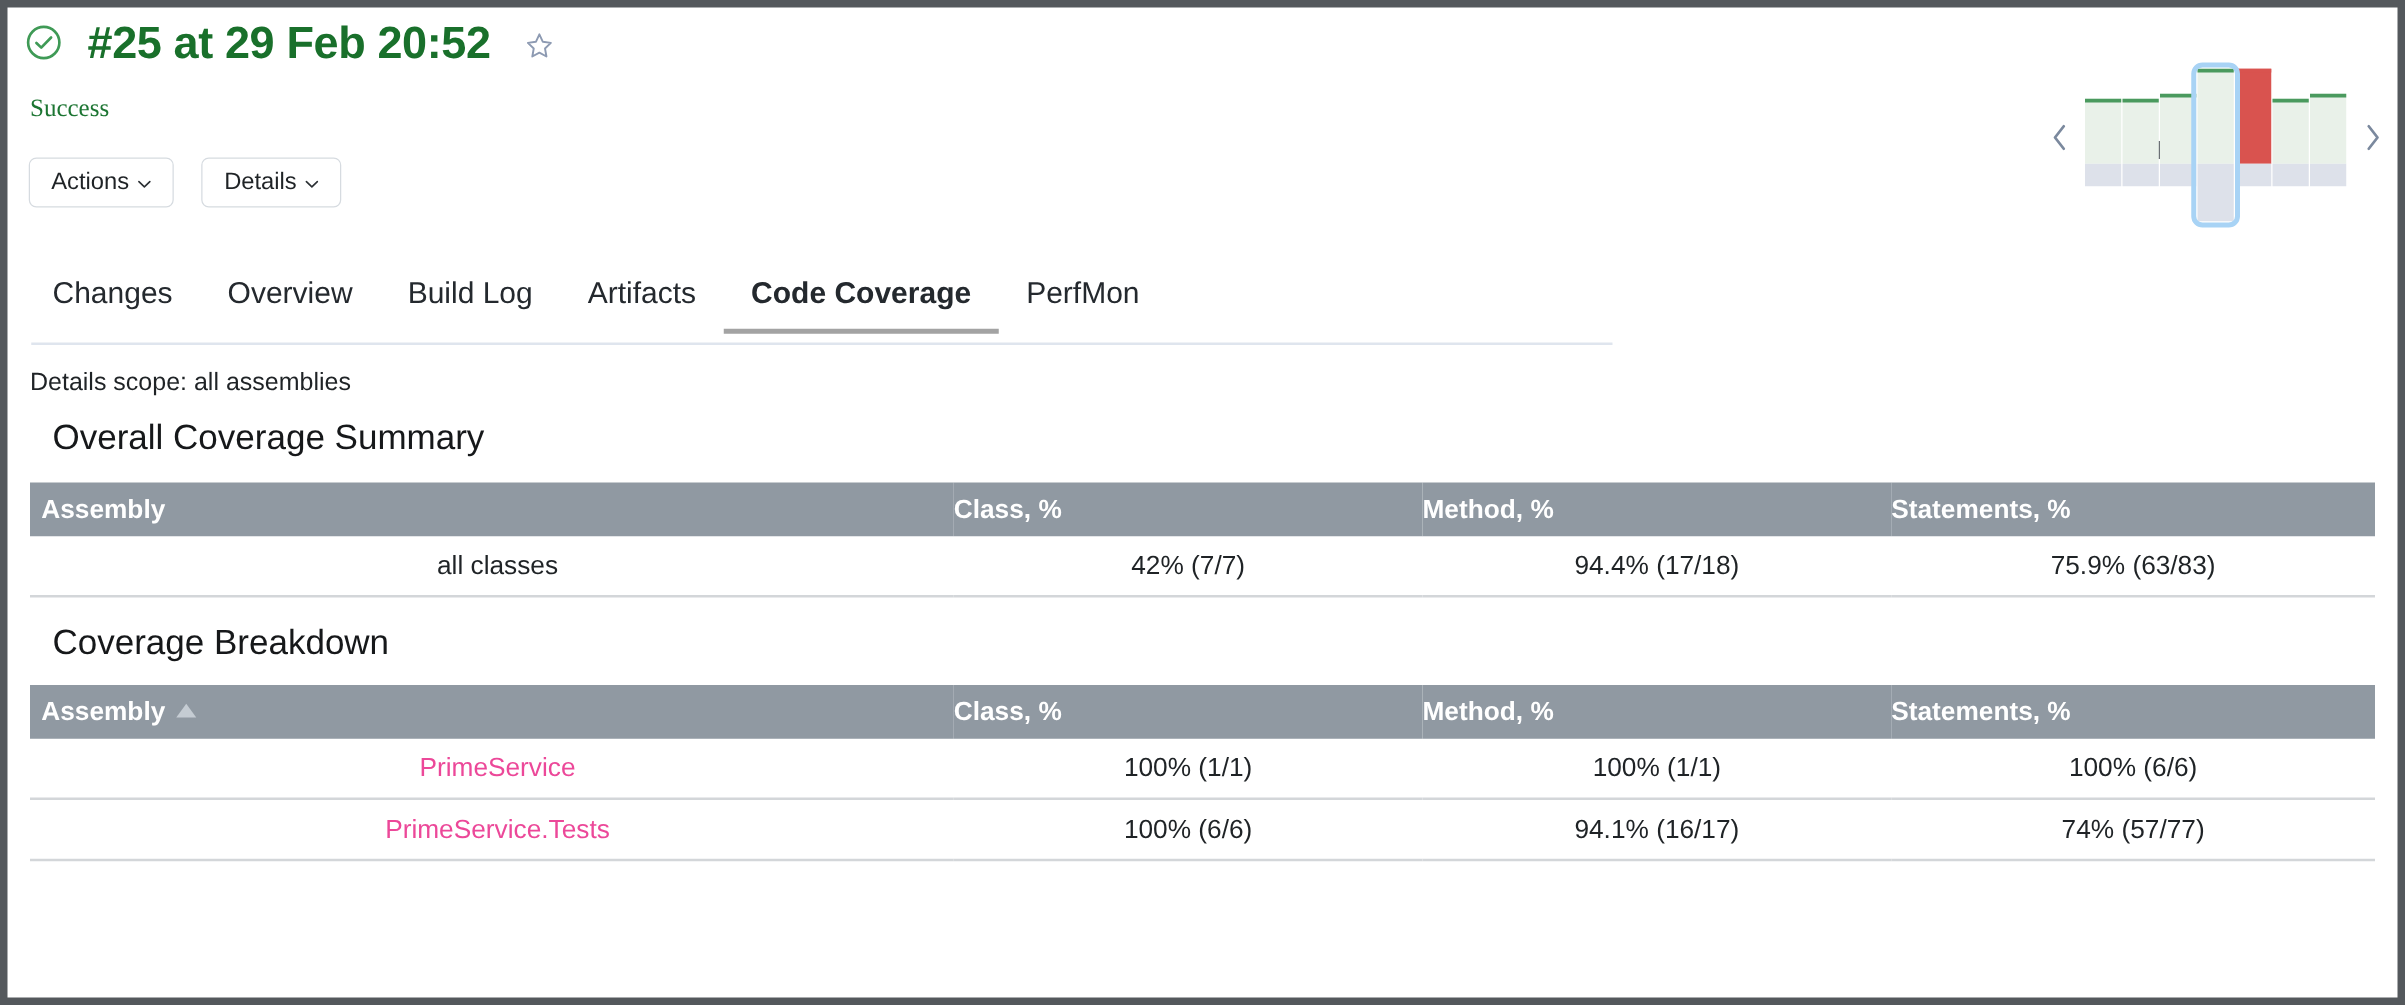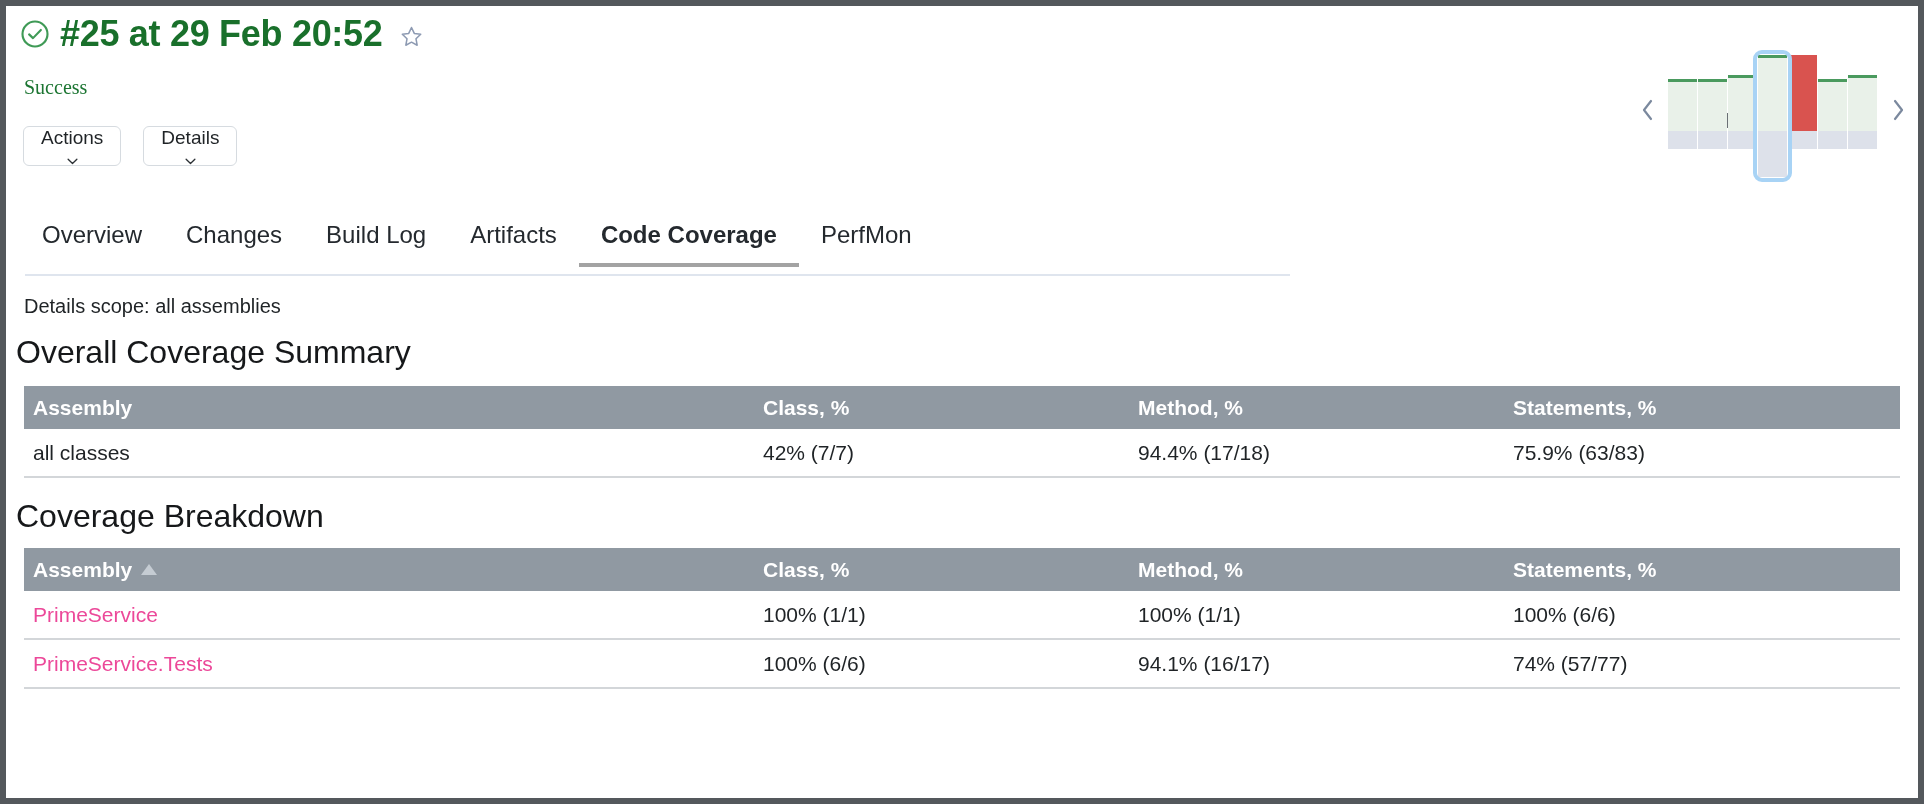--- a/index.html
+++ b/index.html
@@ -30,21 +30,21 @@
     left: 0; top: 0;
     width: 1912px;
     height: 175px;
   }
   .title-row {
     position: absolute;
     left: 14px;
     top: 10px;
     display: flex;
     align-items: center;
-    gap: 10px;
+    gap: 20px;
   }
   .status-check {
     width: 30px;
     height: 30px;
     flex: 0 0 30px;
     display: block;
   }
   .build-title {
     font-size: 36px;
     font-weight: bold;
@@ -84,21 +84,20 @@
     border-radius: 6px;
     background: #ffffff;
     padding: 0 17px;
     display: flex;
     align-items: center;
     gap: 7px;
     font-size: 19px;
     color: #1f2326;
     cursor: pointer;
     font-family: "Liberation Sans", sans-serif;
-    flex-direction: column;
   }
   .chev {
     width: 11px;
     height: 7px;
     display: block;
     margin-top: 2px;
   }
 
   
   .history {
@@ -214,22 +213,22 @@
   }
   .scope-line {
     position: absolute;
     left: 18px;
     top: 16px;
     font-size: 20px;
     color: #1f2326;
   }
   .section-title {
     position: absolute;
-    left: 10px;
-    font-size: 32px;
+    left: 36px;
+    font-size: 28px;
     color: #16181a;
     font-weight: normal;
   }
   #title-overall  { top: 55px; }
   #title-breakdown{ top: 219px; }
 
   table.cov {
     position: absolute;
     left: 18px;
     width: 1876px;
@@ -250,21 +249,21 @@
     vertical-align: middle;
   }
   table.cov thead th.c0 { padding-left: 9px; }
   table.cov tbody td {
     font-size: 21px;
     color: #1f2326;
     height: 47px;
     padding: 0;
     vertical-align: middle;
     border-bottom: 2px solid #d3d6d9;
-    text-align: left;
+    text-align: center;
   }
   table.cov tbody td.c0 { padding-left: 9px; }
   .col0 { width: 739px; }
   .col1 { width: 375px; }
   .col2 { width: 375px; }
   .col3 { width: 387px; }
   .link {
     color: #ec4899;
     text-decoration: none;
     cursor: pointer;
@@ -356,22 +355,22 @@
           </div>
           <div class="hist-sel" style="left: 85px; width: 39px; bottom: -33px; height: 132px;"></div>
         </div>
     </div>
 
   </div>
 
   <div class="tabs">
     <div class="tab-underline"></div>
     <div class="tab-strip" id="tab-strip">
+        <div class="tab">Changes</div>
         <div class="tab">Overview</div>
-        <div class="tab">Changes</div>
         <div class="tab">Build Log</div>
         <div class="tab">Artifacts</div>
         <div class="tab active">Code Coverage</div>
         <div class="tab">PerfMon</div>
       </div>
   </div>
 
   <div class="content">
 
     <div class="scope-line">Details scope: all assemblies</div>

